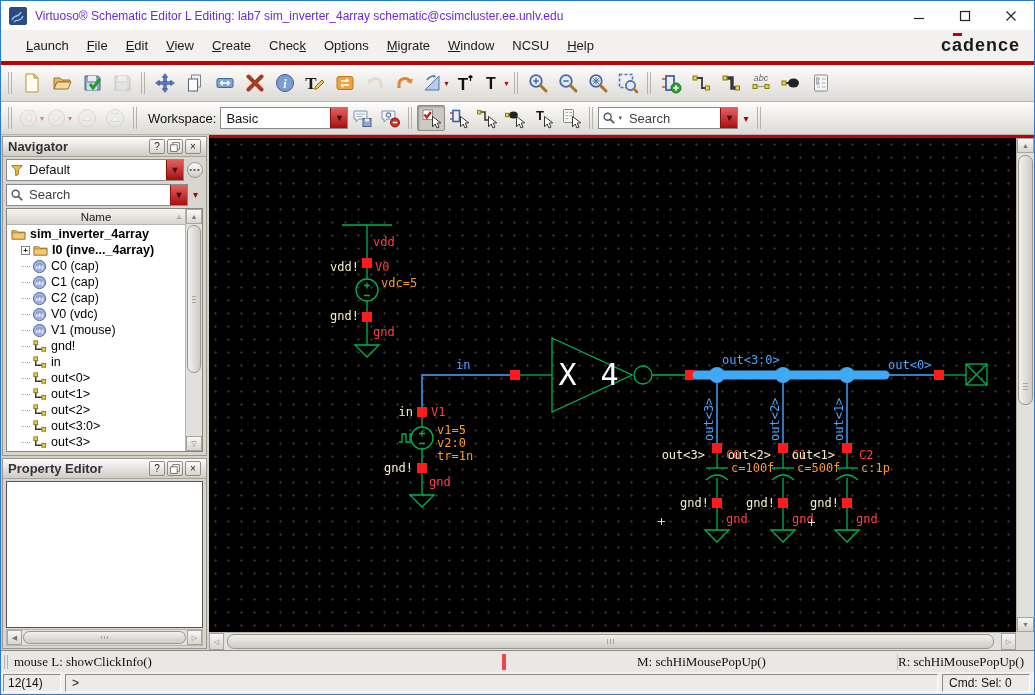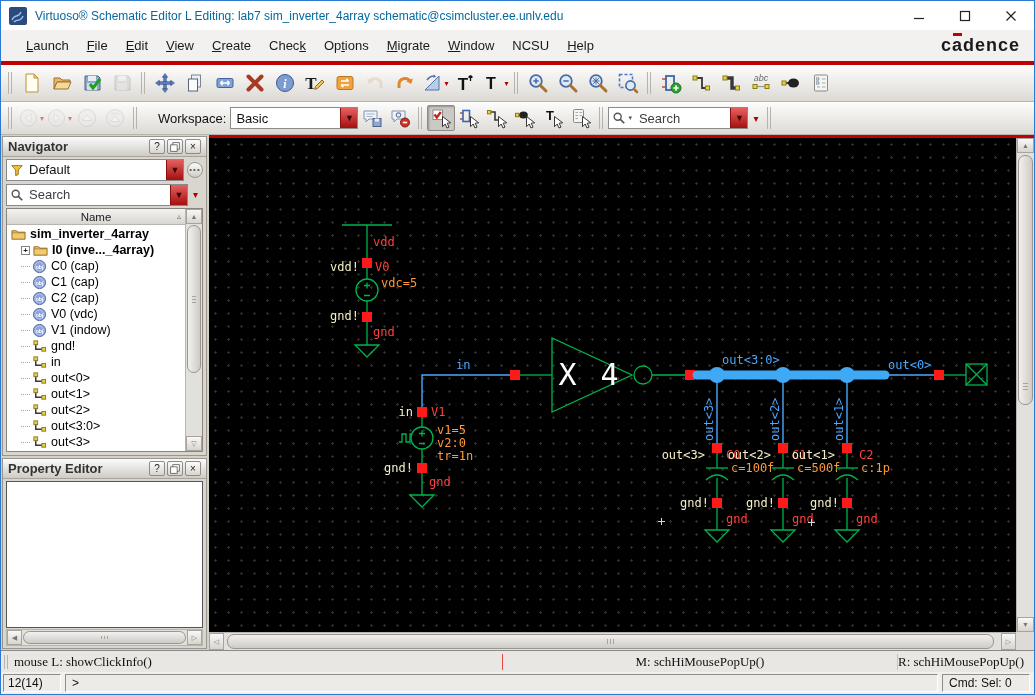--- a/index.html
+++ b/index.html
@@ -2,21 +2,21 @@
 <html><head>
 <meta charset="utf-8">
 <style>
   html,body{margin:0;padding:0;background:#9a9a9a;font-family:"Liberation Sans",sans-serif;}
   *{box-sizing:border-box;}
   #win{position:relative;width:1035px;height:695px;border:1px solid #2a7ad2;background:#d4d0c8;overflow:hidden;}
 
   
   .titlebar{height:29px;background:#fff;display:flex;align-items:center;padding-left:8px;}
   .appicon{width:18px;height:18px;margin-right:8px;flex:none;}
-  .title{font-size:12px;color:#0369a1;flex:1;white-space:nowrap;overflow:hidden;}
+  .title{font-size:12px;color:#6d28d9;flex:1;white-space:nowrap;overflow:hidden;}
   .winbtns{display:flex;height:100%;flex:none;}
   .wbtn{width:46px;display:flex;align-items:center;justify-content:center;}
 
   
   .menubar{height:31px;background:#f2f1ef;display:flex;align-items:center;padding:0 16px;position:relative;}
   .mitem{font-size:13px;color:#1a1a1a;padding:5px 9px;white-space:nowrap;}
   .mn{text-decoration:underline;}
   .logo{position:absolute;right:14px;top:5px;font-size:18px;font-weight:bold;letter-spacing:1px;color:#1a1a1a;}
   .mac{position:relative;}
   .mac::before{content:"";position:absolute;left:1px;right:1px;top:-2px;height:3px;background:#c00000;}
@@ -30,21 +30,21 @@
   .grip{width:5px;height:22px;margin:0 4px;background:repeating-linear-gradient(90deg,#b6b2ac 0 1px,transparent 1px 3px);flex:none;}
   .tbtn{width:30px;height:28px;display:flex;align-items:center;justify-content:center;border:1px solid transparent;border-radius:2px;flex:none;}
   #toolbar2 .tbtn{width:28px;height:26px;}
   .tbtn.disabled{opacity:.45;}
   .tbtn.active{background:#cbc9c4;border:1px solid #8f8b85;box-shadow:inset 1px 1px 2px rgba(0,0,0,.28);}
   .ddarrow{color:#b00000;font-size:8px;margin-left:1px;}
   .combo{display:flex;align-items:center;background:#fff;border:1px solid #8a8a8a;height:22px;}
   .ctext{font-size:13px;padding:0 5px;color:#111;flex:1;white-space:nowrap;overflow:hidden;}
   .placeholder{color:#404040;}
   .cdd{width:17px;height:100%;background:linear-gradient(#e56060,#a50f0f);border-left:1px solid #8a1010;display:flex;align-items:center;justify-content:center;color:#3a0000;font-size:9px;flex:none;}
-  .wslabel{font-size:13px;margin:0 4px 0 16px;color:#111;}
+  .wslabel{font-size:13px;margin:0 4px 0 6px;color:#111;}
   .redtri{color:#b00000;font-size:10px;margin:0 5px;}
   .cicon{display:flex;align-items:center;padding-left:3px;flex:none;}
 
   
   .main{display:flex;height:515px;}
   .left{width:208px;flex:none;display:flex;flex-direction:column;background:#d4d0c8;padding:1px 2px 1px 1px;}
   .panel{border:1px solid #9a968e;background:#d9d6d0;display:flex;flex-direction:column;overflow:hidden;}
   #navpanel{height:320px;margin-bottom:2px;}
   #pepanel{flex:1;}
   .ptitle{height:20px;background:linear-gradient(#fbfbfa,#cfccc6);display:flex;align-items:center;padding:0 5px;border-bottom:1px solid #a8a49c;flex:none;}
@@ -92,21 +92,21 @@
   .tred{fill:#ff4040;}
   .tcream{fill:#f5eec6;}
   .torange{fill:#ff9933;}
   .tblue{fill:#4aa8ff;}
   .txbig{fill:#ffffff;font-size:30px;letter-spacing:3px;}
 
   
   .statusbar{height:22px;background:#e9e7e3;border-top:1px solid #8a8a8a;display:flex;align-items:center;font-size:13px;color:#111;font-family:Liberation Serif, serif;}
   .ssgrip{width:6px;height:14px;margin:0 4px 0 3px;background:repeating-linear-gradient(90deg,#b6b2ac 0 1px,transparent 1px 3px);}
   .ssleft{width:488px;white-space:nowrap;overflow:hidden;}
-  .ssmid{flex:1;text-align:center;border-left:1px solid #ef4444;}
+  .ssmid{flex:1;text-align:center;border-left:4px solid #ef4444;}
   .ssright{padding-right:10px;border-left:1px solid #c8c5bf;white-space:nowrap;}
   .cmdbar{height:22px;background:#f1f0ee;display:flex;align-items:center;font-size:12px;color:#111;}
   .sunken{border:1px solid;border-color:#8f8b85 #ffffff #ffffff #8f8b85;background:#ecebe8;height:18px;display:flex;align-items:center;}
   .cline{width:58px;margin-left:2px;padding:0 4px;}
   .cprompt{flex:1;margin:0 4px;padding:0 6px;}
   .csel{width:88px;margin-right:4px;padding:0 6px;}
 </style>
 </head>
 <body>
 
@@ -585,21 +585,21 @@
                 </div>
                 <div class="trow" style="padding-left: 14px;">
                   <span class="guide"></span>
                   <span class="ticon">
                     <svg viewBox="0 0 16 16" width="15" height="15">
                       <circle cx="8" cy="8" r="6.5" fill="#8fa4dc" stroke="#5064a0"></circle>
                       <circle cx="8" cy="8" r="4.8" fill="none" stroke="#b8c6ee"></circle>
                       <text x="8" y="10.3" text-anchor="middle" font-size="5.5" fill="#fff" font-weight="bold">obj</text>
                     </svg>
                   </span>
-                  <span>V1 (indow)</span>
+                  <span>V1 (mouse)</span>
                 </div>
                 <div class="trow" style="padding-left: 14px;">
                   <span class="guide"></span>
                   <span class="ticon">
                     <svg viewBox="0 0 16 16" width="15" height="15">
                       <path d="M4 4v7h8" stroke="#3a3a3a" stroke-width="1.6" fill="none"></path>
                       <rect x="2" y="2" width="4" height="4" fill="#e8d24a" stroke="#8a7a14"></rect>
                       <rect x="10.5" y="9" width="4" height="4" fill="#e8d24a" stroke="#8a7a14"></rect>
                     </svg>
                   </span>

